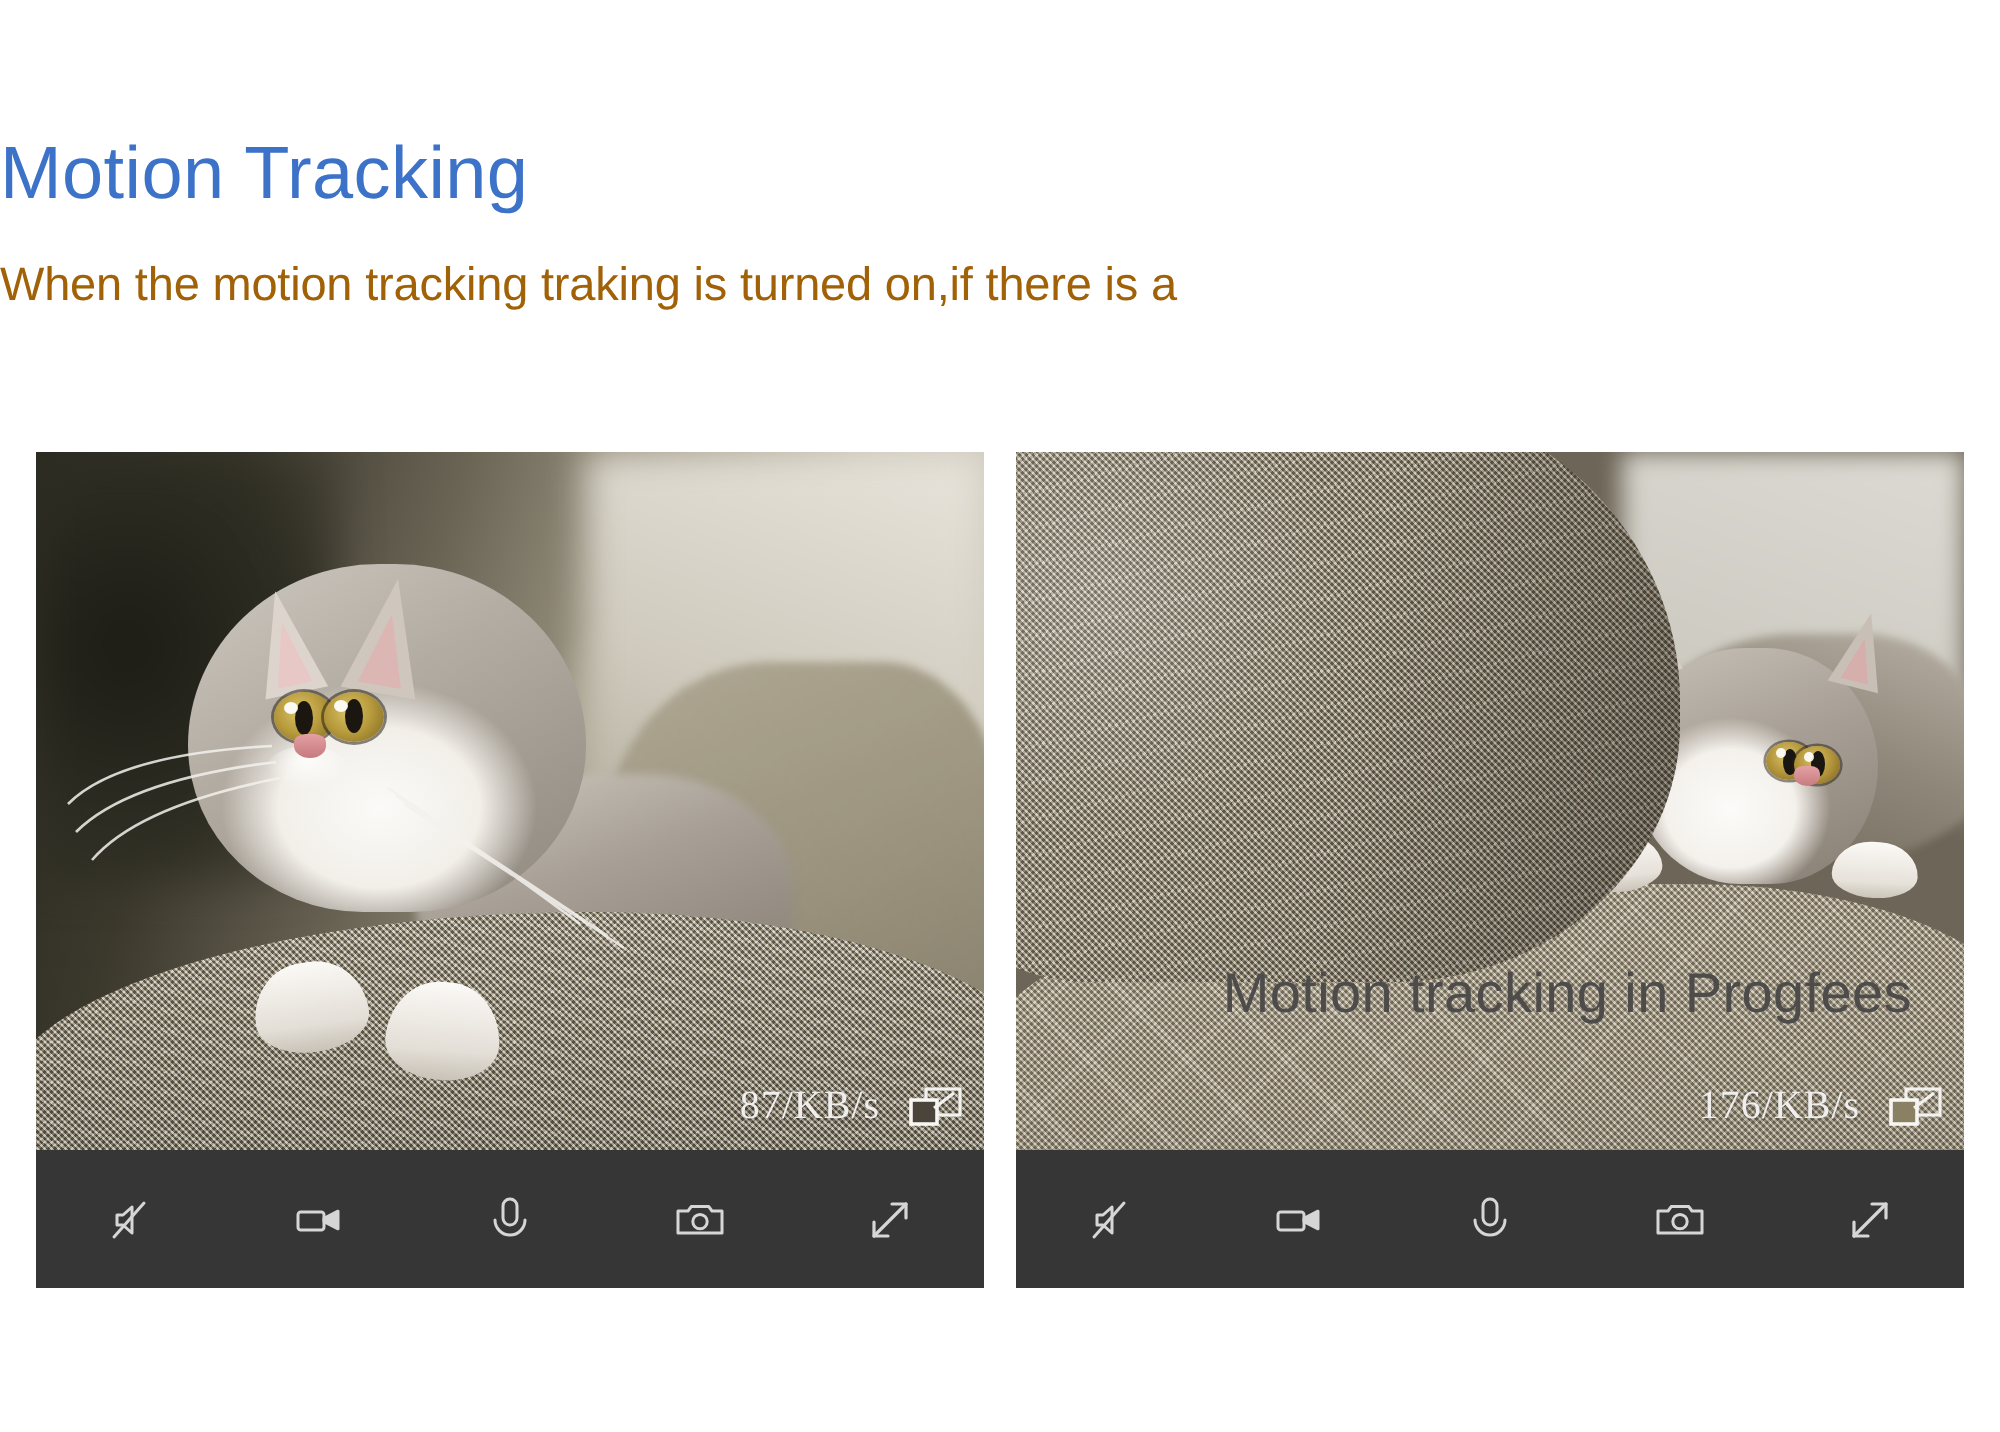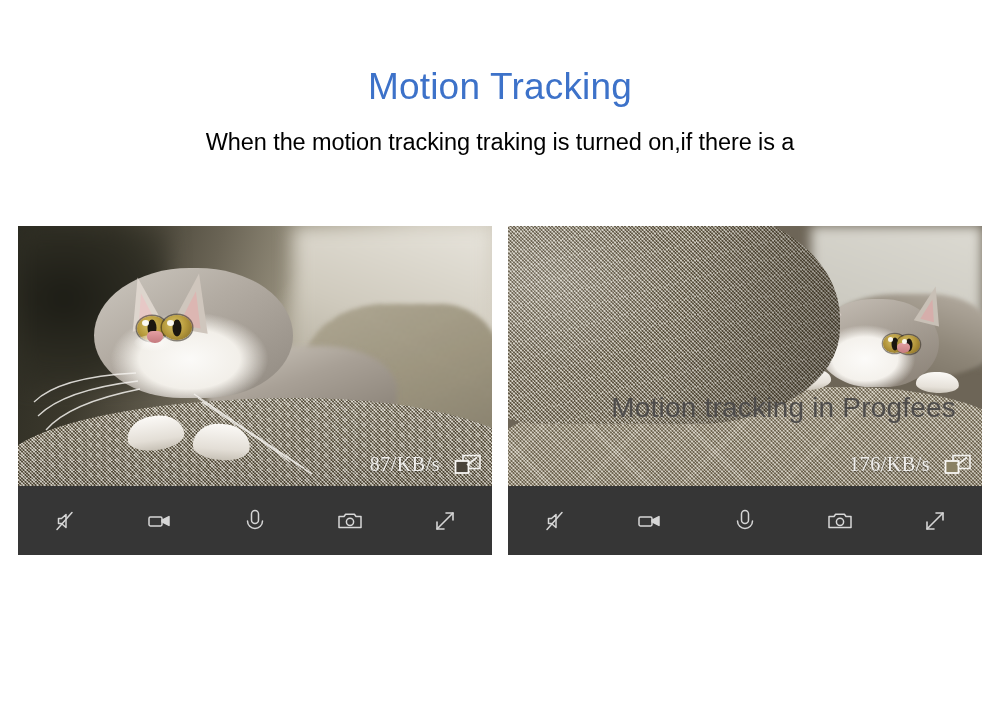--- a/index.html
+++ b/index.html
@@ -15,54 +15,54 @@
     font-family: "Liberation Sans", sans-serif;
     -webkit-font-smoothing: antialiased;
   }
 
   
   .header {
     position: absolute;
     left: 0;
     top: 0;
     width: 1000px;
-    text-align: center;
+    text-align: left;
   }
   .page-title {
     margin: 0;
     padding-top: 68px;
     font-size: 37px;
     font-weight: 500;
     letter-spacing: 0.2px;
     color: #3d72c9;
     line-height: 1.0;
   }
   .subtitle {
     margin: 0;
     padding-top: 20px;
     font-size: 23.5px;
     font-weight: 400;
-    color: #000000;
+    color: #a16207;
     line-height: 34px;
     letter-spacing: -0.1px;
   }
 
   
   .panels {
     position: absolute;
     left: 18px;
     top: 226px;
     width: 964px;
     height: 418px;
     display: flex;
     justify-content: space-between;
   }
   .panel {
     width: 474px;
-    height: 329px;
+    height: 418px;
     position: relative;
     display: flex;
     flex-direction: column;
   }
 
   
   .stage {
     position: relative;
     width: 100%;
     height: 349px;

